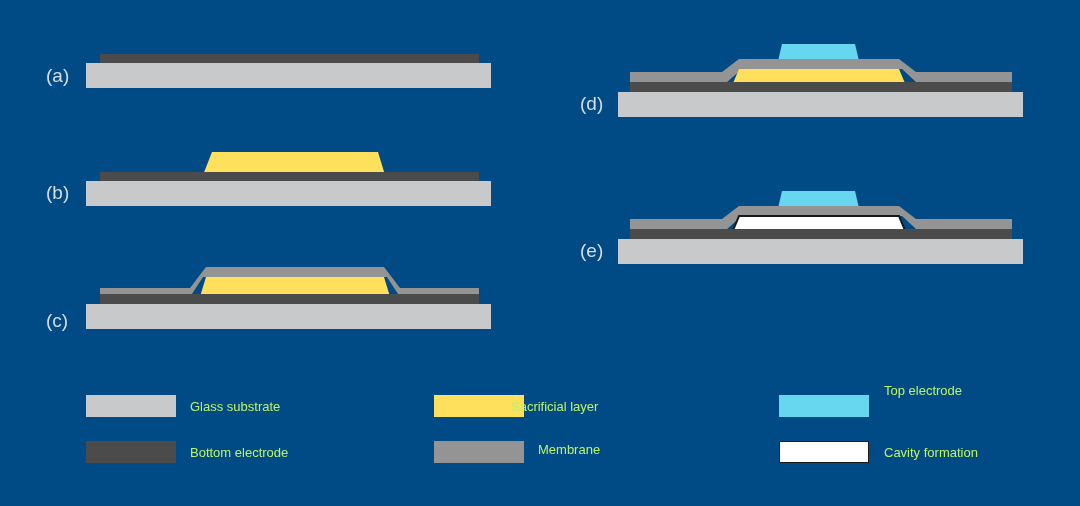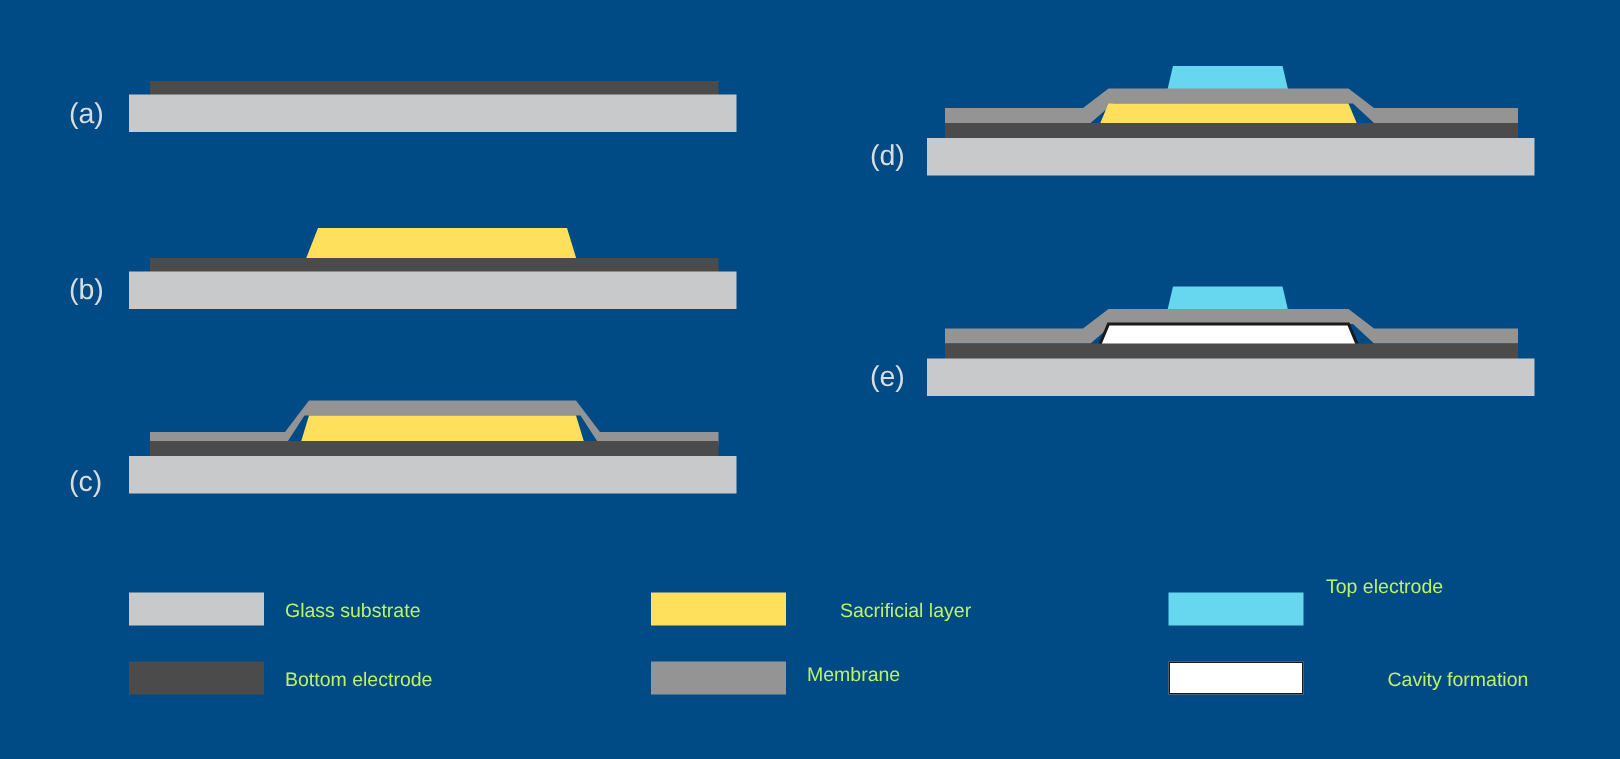--- a/index.html
+++ b/index.html
@@ -95,26 +95,26 @@
 
   <div>
 
     <div class="legend-swatch" style="left:86px; top:395px; width:90px; height:22px; background:#c8c9cb;"></div>
     <div class="legend-label" style="left:190px; top:396px;">Glass substrate</div>
 
     <div class="legend-swatch" style="left:86px; top:441px; width:90px; height:22px; background:#4b4b4b;"></div>
     <div class="legend-label" style="left:190px; top:442px;">Bottom electrode</div>
 
     <div class="legend-swatch" style="left:434px; top:395px; width:90px; height:22px; background:#ffe05c;"></div>
-    <div class="legend-label" style="left:560px; top:396px;">Sacrificial layer</div>
+    <div class="legend-label" style="left:511px; top:396px;">Sacrificial layer</div>
 
     <div class="legend-swatch" style="left:434px; top:441px; width:90px; height:22px; background:#949494;"></div>
     <div class="legend-label" style="left:538px; top:439px;">Membrane</div>
 
     <div class="legend-swatch" style="left:779px; top:395px; width:90px; height:22px; background:#67d6ef;"></div>
     <div class="legend-label" style="left:884px; top:380px;">Top electrode</div>
 
     <div class="legend-swatch" style="left:779px; top:441px; width:90px; height:22px; background:#ffffff; border:1.5px solid #1a1a1a;"></div>
-    <div class="legend-label" style="left:884px; top:442px;margin-left:41px;">Cavity formation</div>
+    <div class="legend-label" style="left:884px; top:442px;">Cavity formation</div>
 
   </div>
 
 </div>
 
 </body></html>

